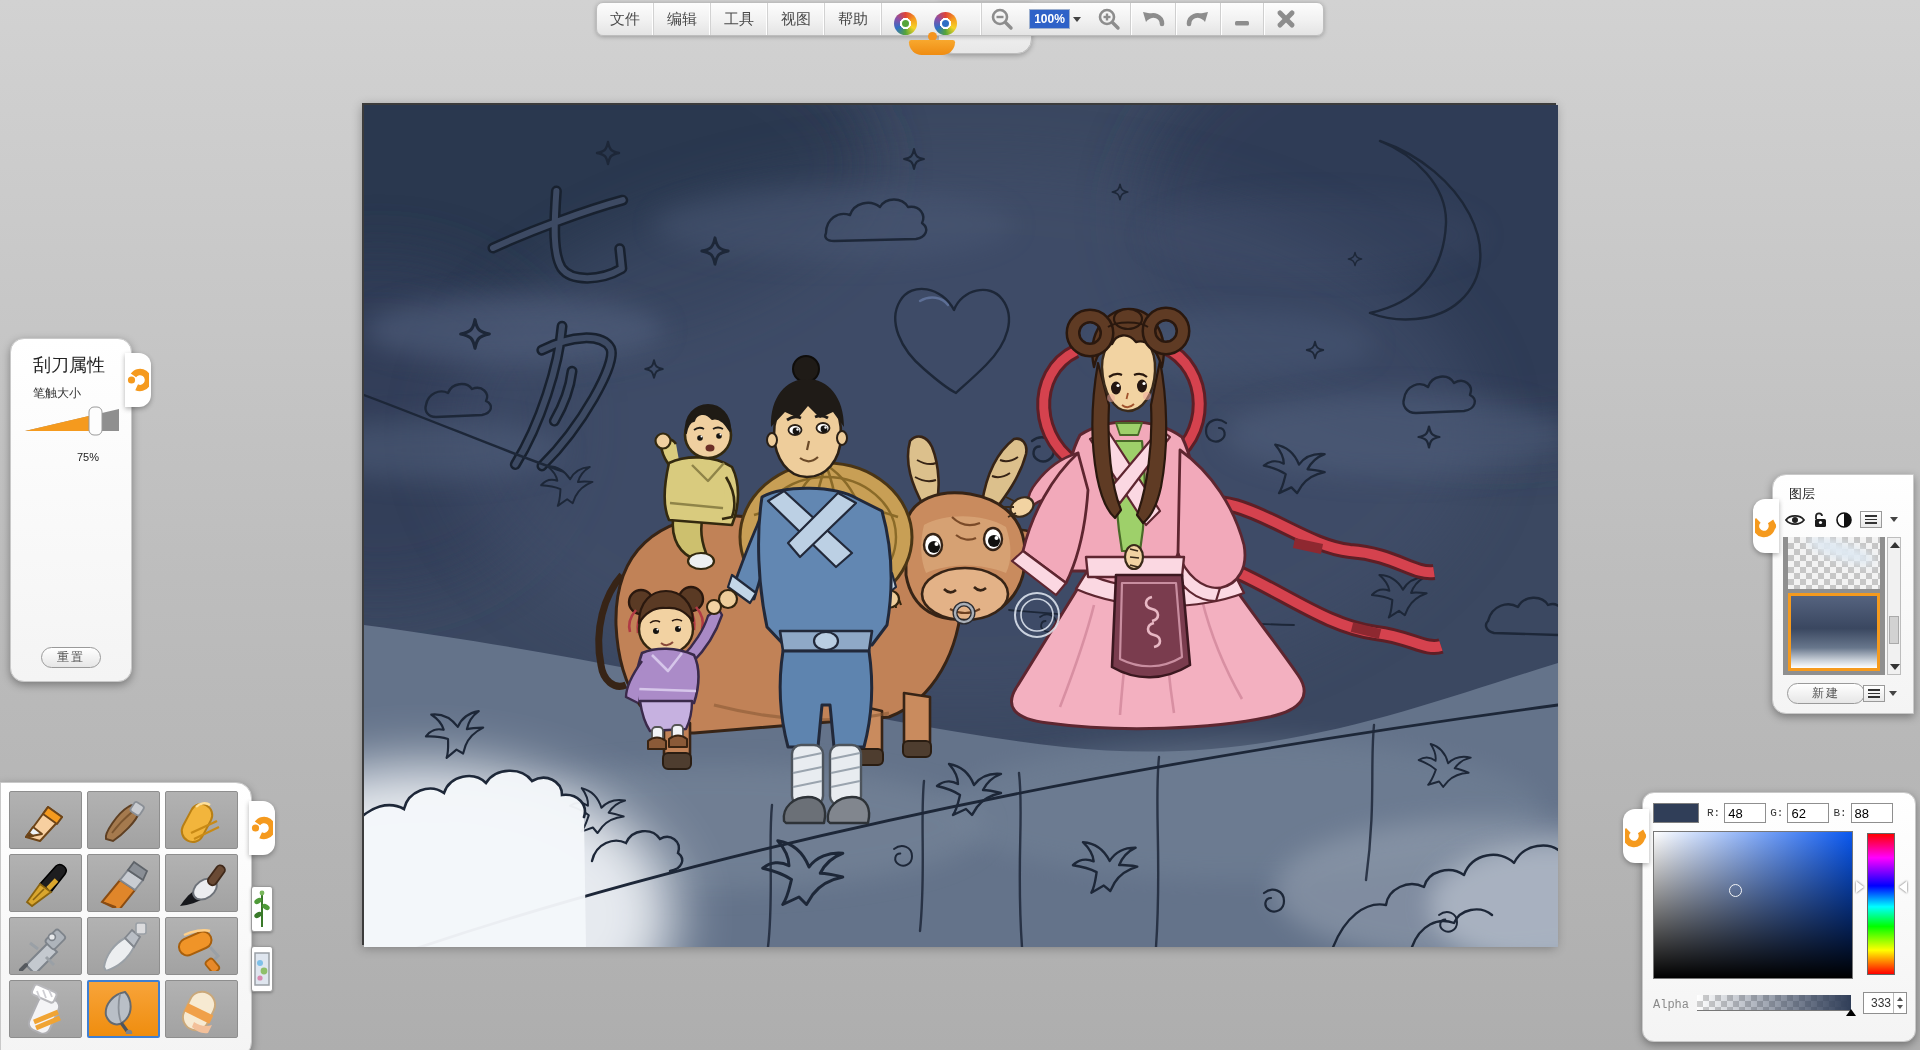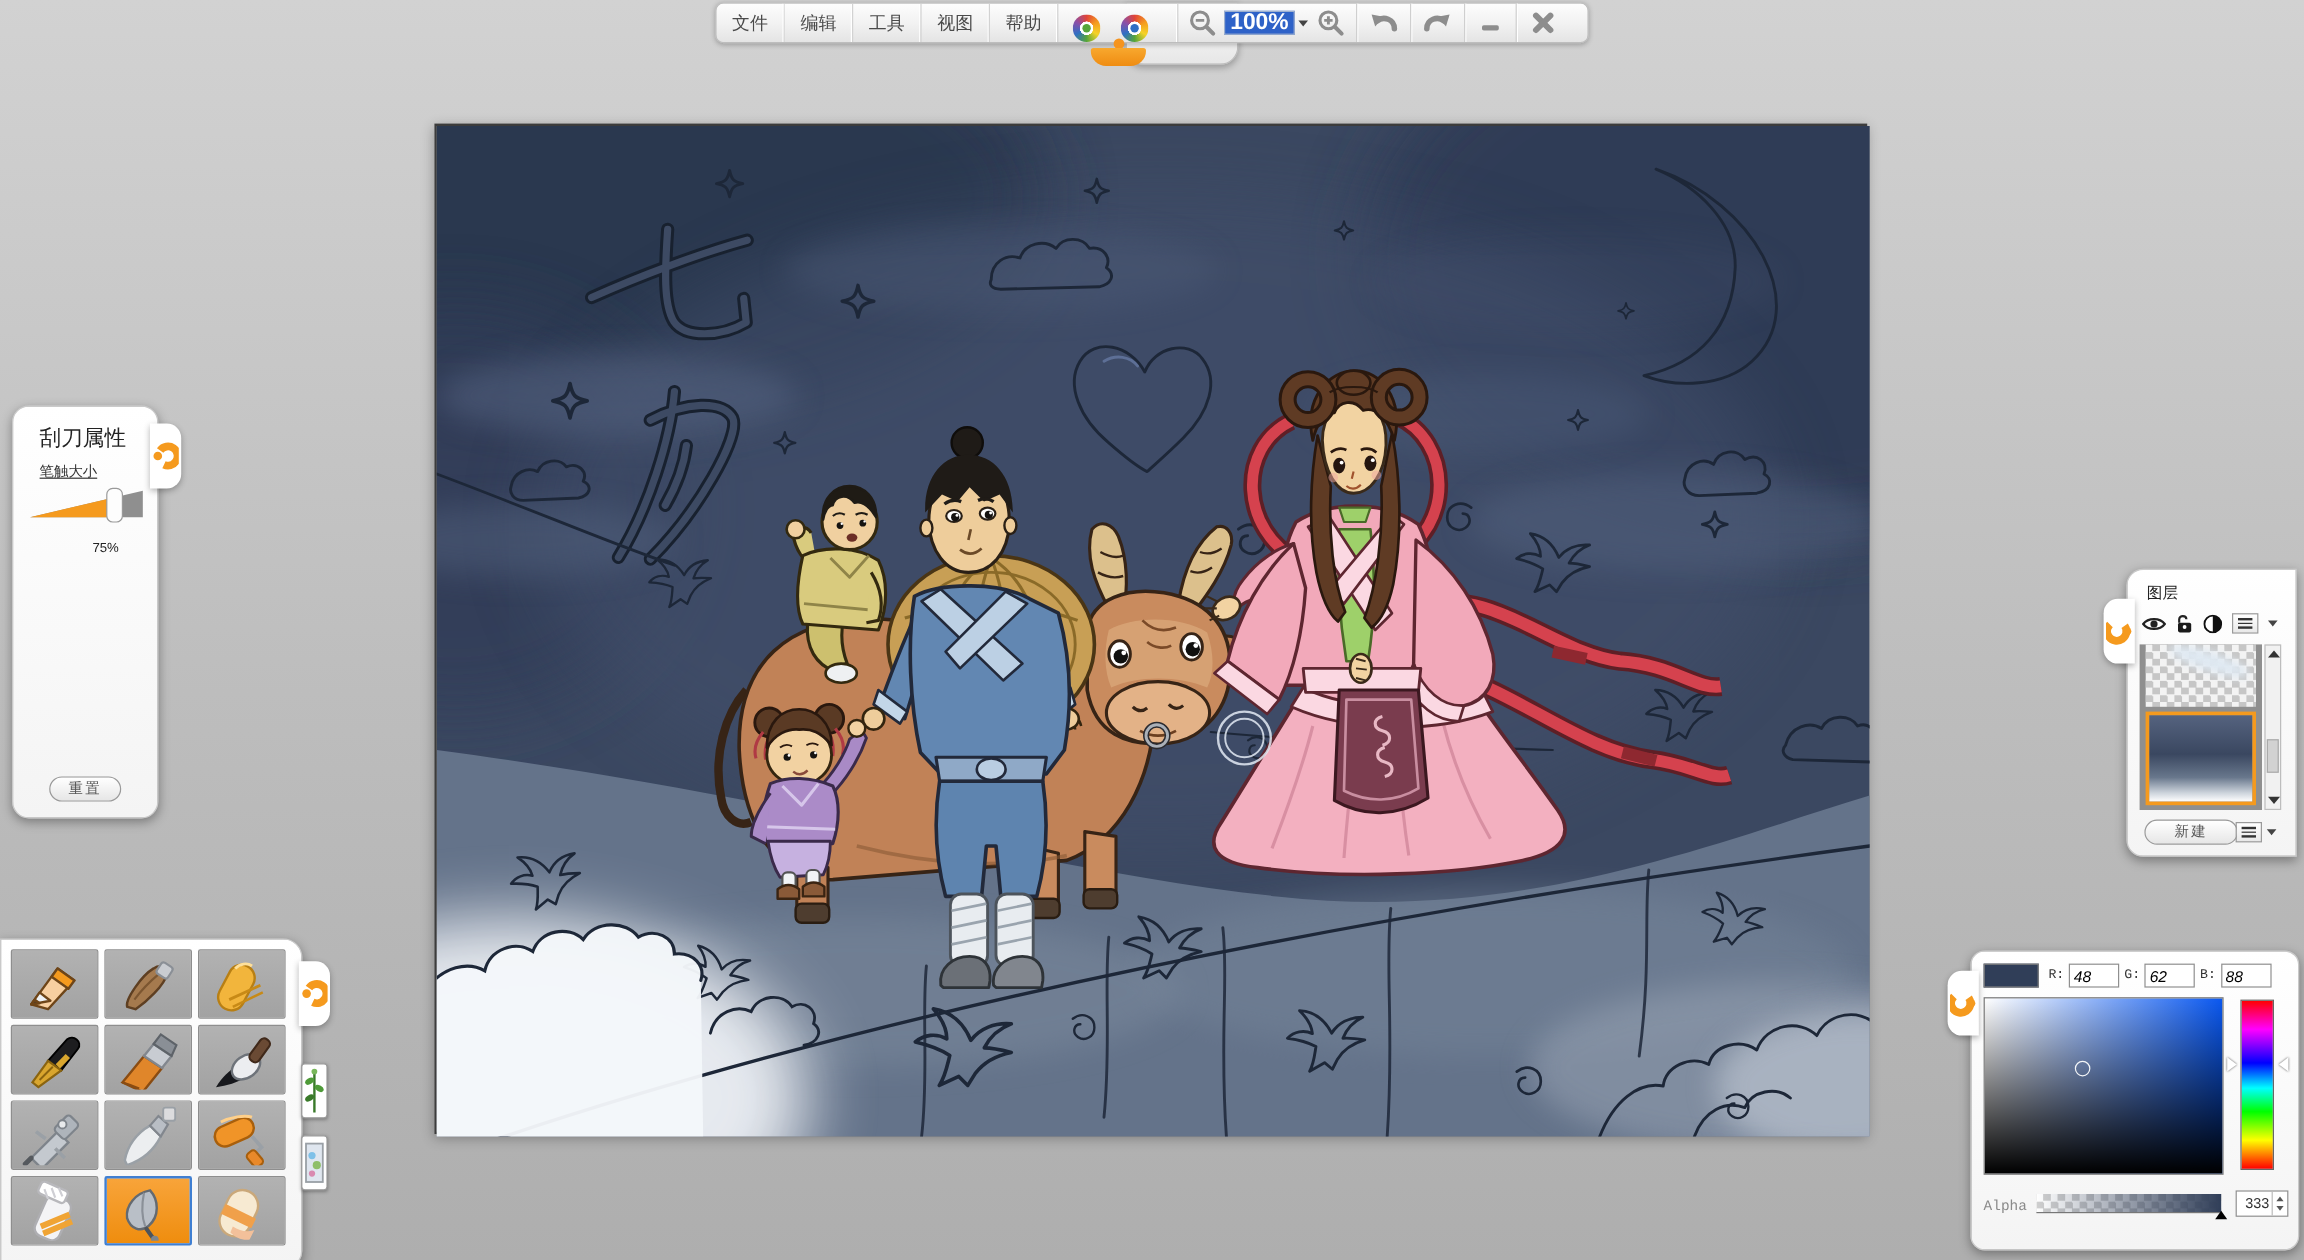--- a/index.html
+++ b/index.html
@@ -21,31 +21,31 @@
   #logo-zone { width:100px; position:relative; border-right:1px solid #d2d2d2; box-shadow:inset -1px 0 0 #fff; }
   .clown-eye { position:absolute; top:9px; width:23px; height:23px; border-radius:50%;
     background:radial-gradient(circle at 50% 50%, #ffffff 0 34%, transparent 35%),
                conic-gradient(#e04438,#f59a1e,#f5d327,#56a53a,#2f6fc4,#8a4fa8,#e04438); }
   .clown-eye .pupil { position:absolute; left:8px; top:8px; width:7px; height:7px; border-radius:50%; }
   #clown-nose { position:absolute; left:46px; top:29px; width:9px; height:9px; border-radius:50%; background:#f5941e; }
   #clown-smile { position:absolute; left:27px; top:37px; width:46px; height:15px; background:linear-gradient(180deg,#f8a82e,#ef8c12); border-radius:4px 4px 23px 23px; }
   .tool-sep { width:1px; background:#cfcfcf; box-shadow:1px 0 0 #fff; }
   .icon-btn { display:flex; align-items:center; justify-content:center; }
   #zoom-field { width:66px; display:flex; align-items:center; justify-content:center; gap:3px; }
-  #zoom-value { background:#2e62c8; color:#fff; font-size:19px; font-weight:bold; padding:1px 4px; line-height:16px; border:1px solid #9db0cf; }
+  #zoom-value { background:#2e62c8; color:#fff; font-size:12px; font-weight:bold; padding:1px 4px; line-height:16px; border:1px solid #9db0cf; }
   .caret-down { width:0; height:0; border-left:4px solid transparent; border-right:4px solid transparent; border-top:5px solid #444; }
 
   
   #canvas-wrap { position:absolute; left:362px; top:103px; width:1194px; height:842px; border:2px solid #3c3c3c; box-shadow:0 3px 10px rgba(0,0,0,.3); }
   #canvas-wrap svg { display:block; }
 
   
   #scraper-panel { left:10px; top:338px; width:122px; height:344px; }
   #scraper-panel .p-title { position:absolute; left:22px; top:14px; font-size:18px; color:#222; }
-  #scraper-panel .p-sub   { position:absolute; left:22px; top:46px; font-size:12px; color:#333;text-decoration:underline; }
+  #scraper-panel .p-sub   { position:absolute; left:22px; top:46px; font-size:12px; color:#333; }
   #slider { position:absolute; left:12px; top:66px; width:98px; height:32px; }
   #slider-value { position:absolute; left:66px; top:112px; font-size:11px; color:#222; }
   .pill-btn { position:absolute; background:linear-gradient(180deg,#fff,#e6e6e6); border:1px solid #9a9a9a; border-radius:11px; font-size:12px; color:#555; display:flex; align-items:center; justify-content:center; letter-spacing:2px; }
   #reset-btn { left:30px; top:308px; width:60px; height:21px; }
 
   
   #tool-palette { left:0; top:782px; width:252px; height:276px; border-radius:0 16px 16px 0; }
   #tool-grid { position:absolute; left:8px; top:8px; display:grid; grid-template-columns:repeat(3,73px); grid-auto-rows:58px; gap:5px; }
   .tool-tile { background:linear-gradient(180deg,#b2b2b2,#a2a2a2); border:1px solid #8e8e8e; border-radius:2px; display:flex; align-items:center; justify-content:center; }
   .tool-tile.selected { background:linear-gradient(180deg,#f8a43a,#ef8d0e); border:2px solid #3f7fd2; }
@@ -68,21 +68,21 @@
   #scroll-down { bottom:4px; border-top:6px solid #333; }
   #scroll-thumb { position:absolute; left:1px; top:78px; width:10px; height:28px; background:#d2d2d2; border:1px solid #aaa; }
   #new-layer-btn { left:14px; top:208px; width:78px; height:21px; }
   #layer-menu-2 { position:absolute; left:90px; top:210px; display:flex; align-items:center; gap:4px; }
 
   
   #color-panel { left:1642px; top:792px; width:274px; height:250px; border-radius:12px; }
   #rgb-row { position:absolute; left:10px; top:10px; display:flex; align-items:center; gap:4px; }
   #color-swatch { width:46px; height:20px; background:#303e58; border:1px solid #808080; margin-right:4px; }
   .rgb-label { font-family:"Liberation Mono", monospace; font-size:11px; color:#333; }
-  .rgb-input { width:42px; height:20px; border:1px solid #8f8f8f; font-size:13px; padding:0 3px; font-family:"Liberation Sans",sans-serif; background:#fff;font-style:italic; }
+  .rgb-input { width:42px; height:20px; border:1px solid #8f8f8f; font-size:13px; padding:0 3px; font-family:"Liberation Sans",sans-serif; background:#fff; }
   #sv-field { position:absolute; left:10px; top:38px; width:200px; height:148px; border:1px solid #777;
     background:linear-gradient(to top,#000,rgba(0,0,0,0)), linear-gradient(to right,#fff,#0a58f0); }
   #sv-marker { position:absolute; left:86px; top:91px; width:13px; height:13px; border:1.5px solid #f4f6f8; border-radius:50%; }
   #hue-bar { position:absolute; left:224px; top:40px; width:28px; height:142px; border:1px solid #666;
     background:linear-gradient(to bottom,#ff0000 0%,#ff00ff 17%,#0000ff 37%,#00ffff 52%,#00ff00 66%,#ffff00 83%,#ff0000 100%); }
   .hue-arrow { position:absolute; width:0; height:0; }
   #hue-arrow-l { left:213px; top:88px; border-top:6px solid transparent; border-bottom:6px solid transparent; border-left:8px solid #fff; filter:drop-shadow(0 0 1px #555); }
   #hue-arrow-r { left:256px; top:88px; border-top:6px solid transparent; border-bottom:6px solid transparent; border-right:8px solid #fff; filter:drop-shadow(0 0 1px #555); }
   #alpha-row { position:absolute; left:10px; top:198px; width:254px; height:28px; }
   #alpha-label { position:absolute; left:0; top:7px; font-family:"Liberation Mono", monospace; font-size:12px; color:#8a8a8a; }

